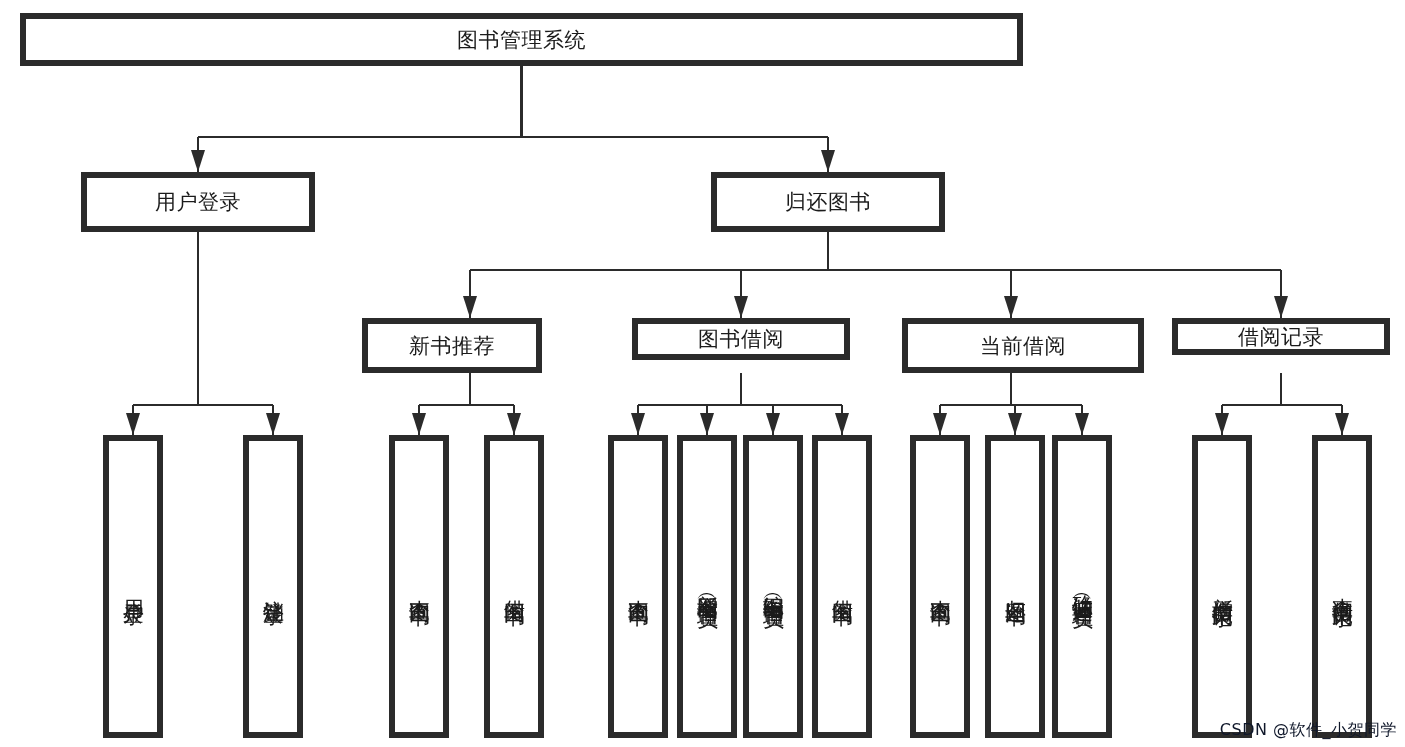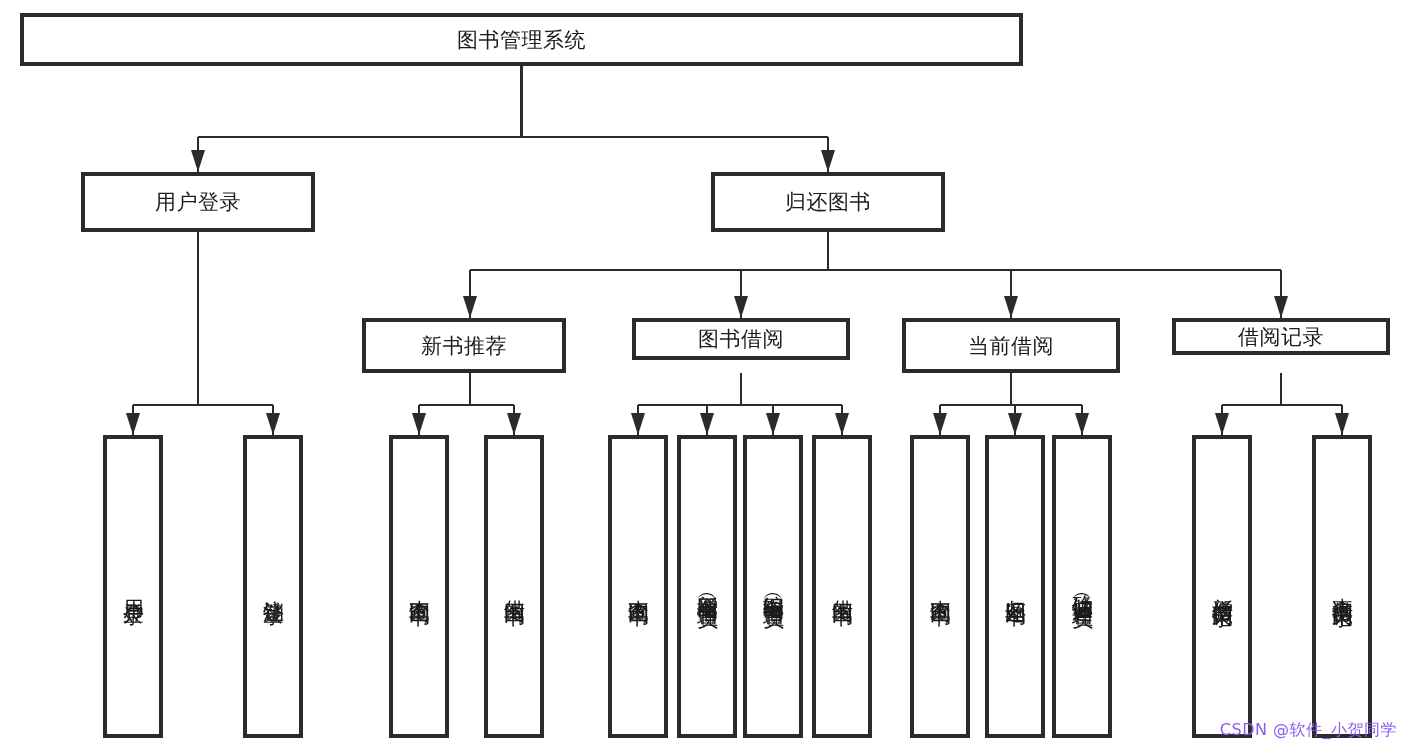--- a/index.html
+++ b/index.html
@@ -20,21 +20,21 @@
   #edges {
     position: absolute;
     left: 0;
     top: 0;
     width: 1405px;
     height: 747px;
   }
   .node {
     position: absolute;
     box-sizing: border-box;
-    border: 4px solid #f97316;
+    border: 6px solid #f97316;
     background: #ffffff;
     display: flex;
     align-items: center;
     justify-content: center;
     color: #1b1b1b;
   }
   .node.h {
     font-size: 21px;
     letter-spacing: 0.5px;
   }
@@ -52,21 +52,21 @@
     white-space: nowrap;
   }
   .node-label {
     white-space: nowrap;
   }
   #watermark {
     position: absolute;
     right: 8px;
     bottom: 6px;
     font-size: 16px;
-    color: #8b5cf6;
+    color: #0f172a;
     letter-spacing: 0.5px;
     pointer-events: none;
   }
 </style>
 </head>
 <body>
 
 <div id="canvas">
   <svg id="edges" viewBox="0 0 1405 747" xmlns="http://www.w3.org/2000/svg">
       <line x1="521.5" y1="66" x2="521.5" y2="137" stroke="#2b2b2b" stroke-width="2.6" shape-rendering="crispEdges"></line>
@@ -125,27 +125,27 @@
   <div id="nodes">
       <div class="node h" style="left: 20px; top: 13px; width: 1003px; height: 53px; border-color: rgb(43, 43, 43);">
         <span class="node-label">图书管理系统</span>
       </div>
       <div class="node h" style="left: 81px; top: 172px; width: 234px; height: 60px; border-color: rgb(43, 43, 43);">
         <span class="node-label">用户登录</span>
       </div>
       <div class="node h" style="left: 711px; top: 172px; width: 234px; height: 60px; border-color: rgb(43, 43, 43);">
         <span class="node-label">归还图书</span>
       </div>
-      <div class="node h" style="left: 362px; top: 318px; width: 204px; height: 55px; border-color: rgb(43, 43, 43);">
+      <div class="node h" style="left: 362px; top: 318px; width: 180px; height: 55px; border-color: rgb(43, 43, 43);">
         <span class="node-label">新书推荐</span>
       </div>
       <div class="node h" style="left: 632px; top: 318px; width: 218px; height: 42px; border-color: rgb(43, 43, 43);">
         <span class="node-label">图书借阅</span>
       </div>
-      <div class="node h" style="left: 902px; top: 318px; width: 218px; height: 55px; border-color: rgb(43, 43, 43);">
+      <div class="node h" style="left: 902px; top: 318px; width: 242px; height: 55px; border-color: rgb(43, 43, 43);">
         <span class="node-label">当前借阅</span>
       </div>
       <div class="node h" style="left: 1172px; top: 318px; width: 218px; height: 37px; border-color: rgb(43, 43, 43);">
         <span class="node-label">借阅记录</span>
       </div>
       <div class="node v" style="left: 103px; top: 435px; width: 60px; height: 303px; border-color: rgb(43, 43, 43);">
         <span class="vtext node-label">用户登录</span>
       </div>
       <div class="node v" style="left: 243px; top: 435px; width: 60px; height: 303px; border-color: rgb(43, 43, 43);">
         <span class="vtext node-label">注销登录</span>

